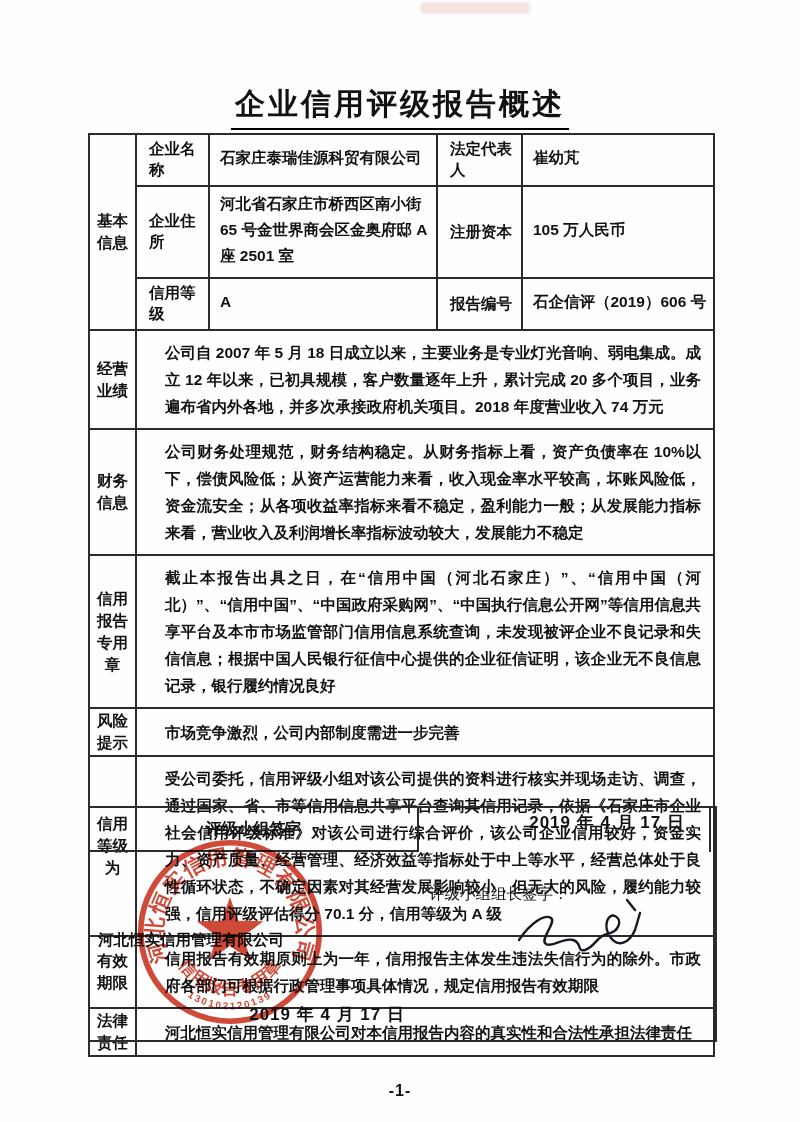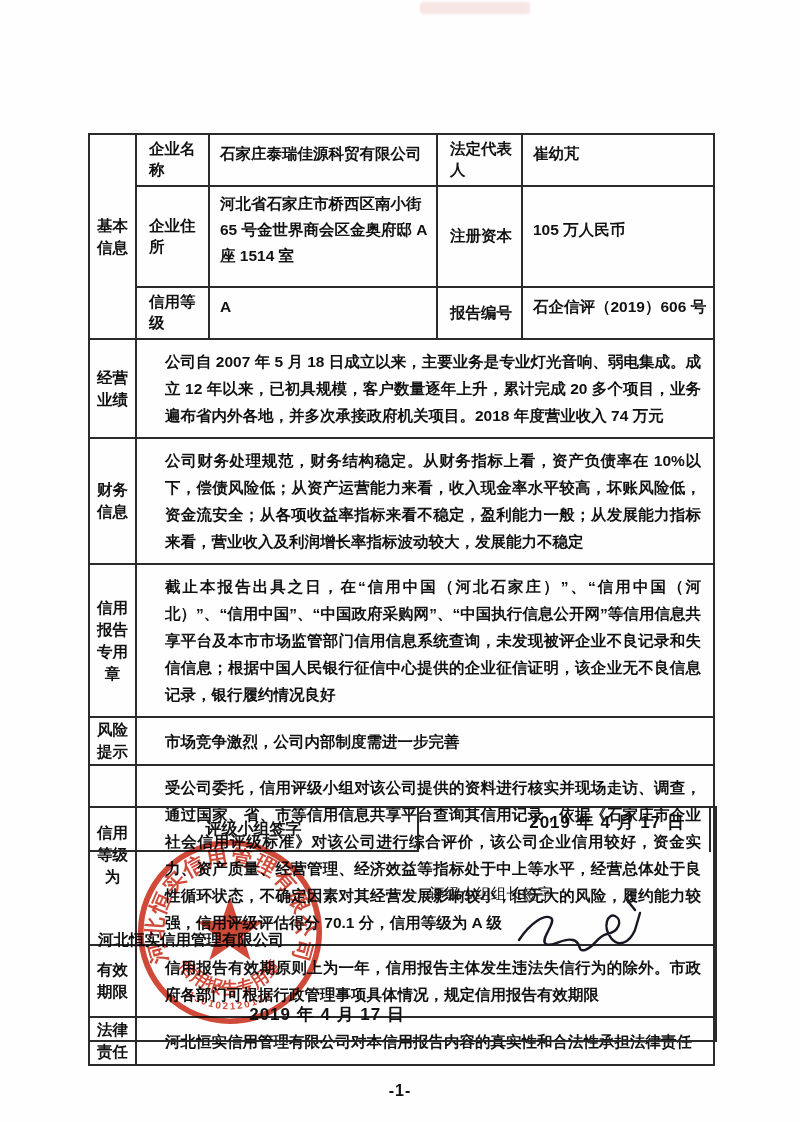--- a/index.html
+++ b/index.html
@@ -42,21 +42,21 @@
   }
   td.rowlabel{
     text-align:center;
   }
   td.rowlabel span{
     display:inline-block;width:33px;
     word-break:break-all;line-height:22px;
     font-weight:700;
   }
   td.fieldlabel{padding:4px 6px 4px 12px;font-weight:700;}
-  td.value{padding:4px 6px 17px 10px;line-height:26px;}
+  td.value{padding:4px 6px 8px 10px;line-height:26px;}
   td.para{
     padding:8px 12px 8px 28px;
     line-height:27px;
     text-align:justify;
   }
   
   .sign-table{
     position:absolute;left:88px;top:806px;width:625px;height:232px;
     border:2px solid #2b2b2b;
     display:grid;
@@ -97,40 +97,43 @@
     text-align:center;font-size:16px;font-weight:600;letter-spacing:1px;
   }
 </style>
 </head>
 <body>
 
 <div class="page">
 
   <div class="artifact"></div>
 
+  <div class="title">
+    <span>企业信用评级报告概述</span>
+  </div>
 
   <table class="main">
     <colgroup>
       <col style="width:47px">
         <col style="width:73px">
         <col style="width:228px">
         <col style="width:85px">
         <col style="width:192px">
     </colgroup>
     <tbody>
       <tr style="height:30px">
         <td class="rowlabel" rowspan="3"><span>基本信息</span></td>
         <td class="fieldlabel">企业名称</td>
         <td class="value">石家庄泰瑞佳源科贸有限公司</td>
         <td class="fieldlabel">法定代表人</td>
         <td class="value">崔幼芃</td>
       </tr>
       <tr style="height:64px">
         <td class="fieldlabel">企业住所</td>
-        <td class="value">河北省石家庄市桥西区南小街 65 号金世界商会区金奥府邸 A 座 1514 室</td>
+        <td class="value">河北省石家庄市桥西区南小街 65 号金世界商会区金奥府邸 A 座 2501 室</td>
         <td class="fieldlabel">注册资本</td>
         <td class="value">105 万人民币</td>
       </tr>
       <tr style="height:30px">
         <td class="fieldlabel">信用等级</td>
         <td class="value">A</td>
         <td class="fieldlabel">报告编号</td>
         <td class="value">石企信评（2019）606 号</td>
       </tr>
       <tr style="height:83px">

